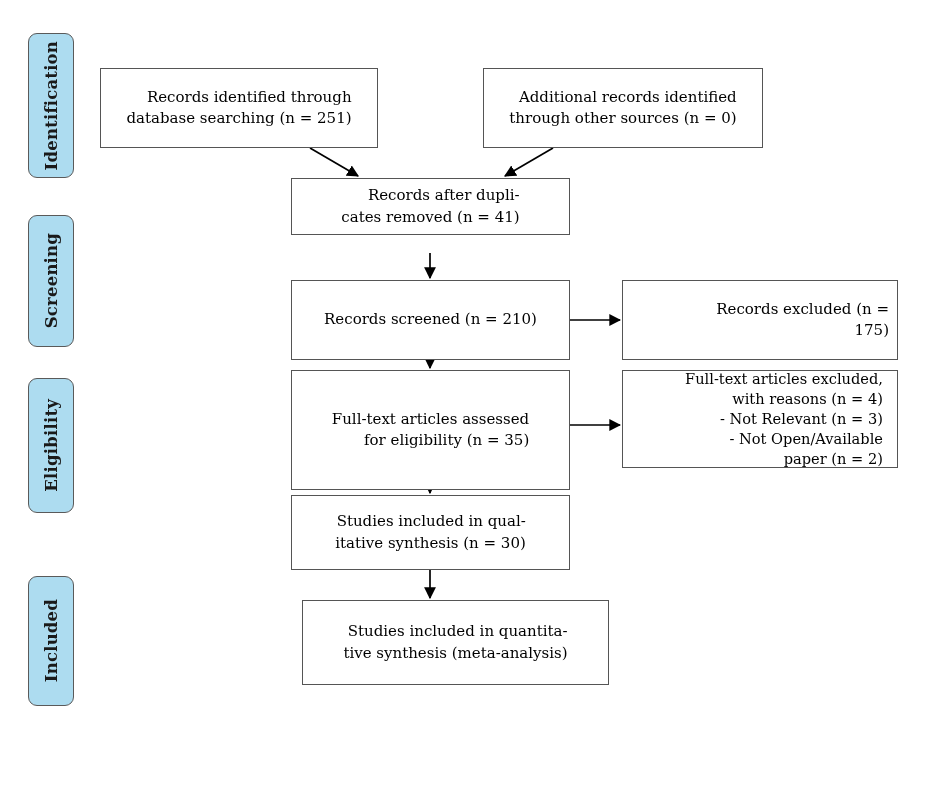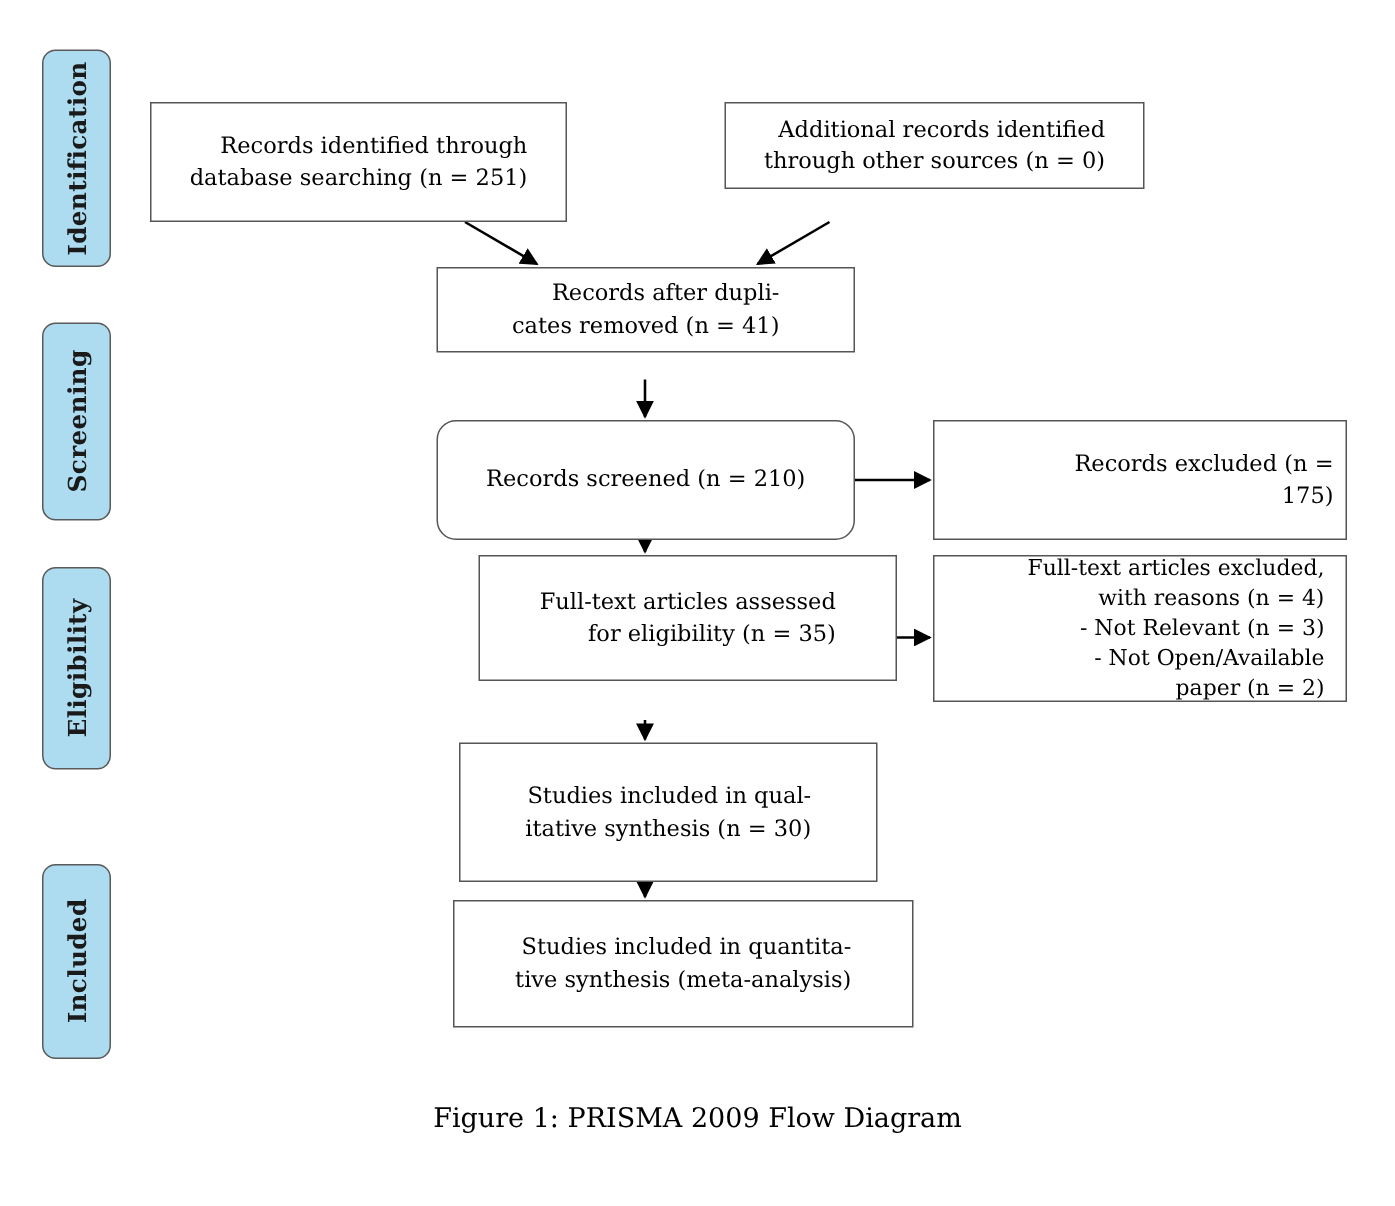--- a/index.html
+++ b/index.html
@@ -74,25 +74,25 @@
   .flow-box .box-text {
     font-family: "DejaVu Serif", serif;
     font-size: 15px;
     line-height: 1.42;
     color: #000000;
     padding: 0 8px;
     white-space: pre-line;
   }
 
   #box-db-records    { left: 100px; top: 68px;  width: 278px; height: 80px; }
-  #box-other-records { left: 483px; top: 68px;  width: 280px; height: 58px; }
+  #box-other-records { left: 483px; top: 68px;  width: 280px; height: 80px; }
   #box-duplicates    { left: 291px; top: 178px; width: 279px; height: 57px; }
-  #box-screened      { left: 291px; top: 280px; width: 279px; height: 80px; border-radius: 13px; }
-  #box-fulltext      { left: 291px; top: 370px; width: 279px; height: 84px; margin-left: 28px; }
-  #box-qualitative   { left: 306px; top: 495px; width: 279px; height: 93px; }
+  #box-screened      { left: 291px; top: 280px; width: 279px; height: 80px; }
+  #box-fulltext      { left: 291px; top: 370px; width: 279px; height: 120px; }
+  #box-qualitative   { left: 291px; top: 495px; width: 279px; height: 75px; }
   #box-quantitative  { left: 302px; top: 600px; width: 307px; height: 85px; }
 
   #box-excluded          { left: 622px; top: 280px; width: 276px; height: 80px; padding-left: 48px; }
   #box-fulltext-excluded { left: 622px; top: 370px; width: 276px; height: 98px; padding-left: 48px; }
   #box-fulltext-excluded .box-text { line-height: 1.37; font-size: 14.6px; }
 
   
   #figure-caption {
     position: absolute;
     left: 0;
@@ -188,15 +188,14 @@
   <div class="flow-box" id="box-qualitative">
     <span class="box-text">Studies included in qual-
 itative synthesis (n = 30)</span>
   </div>
 
   <div class="flow-box" id="box-quantitative">
     <span class="box-text">Studies included in quantita-
 tive synthesis (meta-analysis)</span>
   </div>
 
-  <div id="figure-caption">Figure 1:  PRISMA 2009 Flow Diagram</div>
 
 </div>
 
 </body></html>

